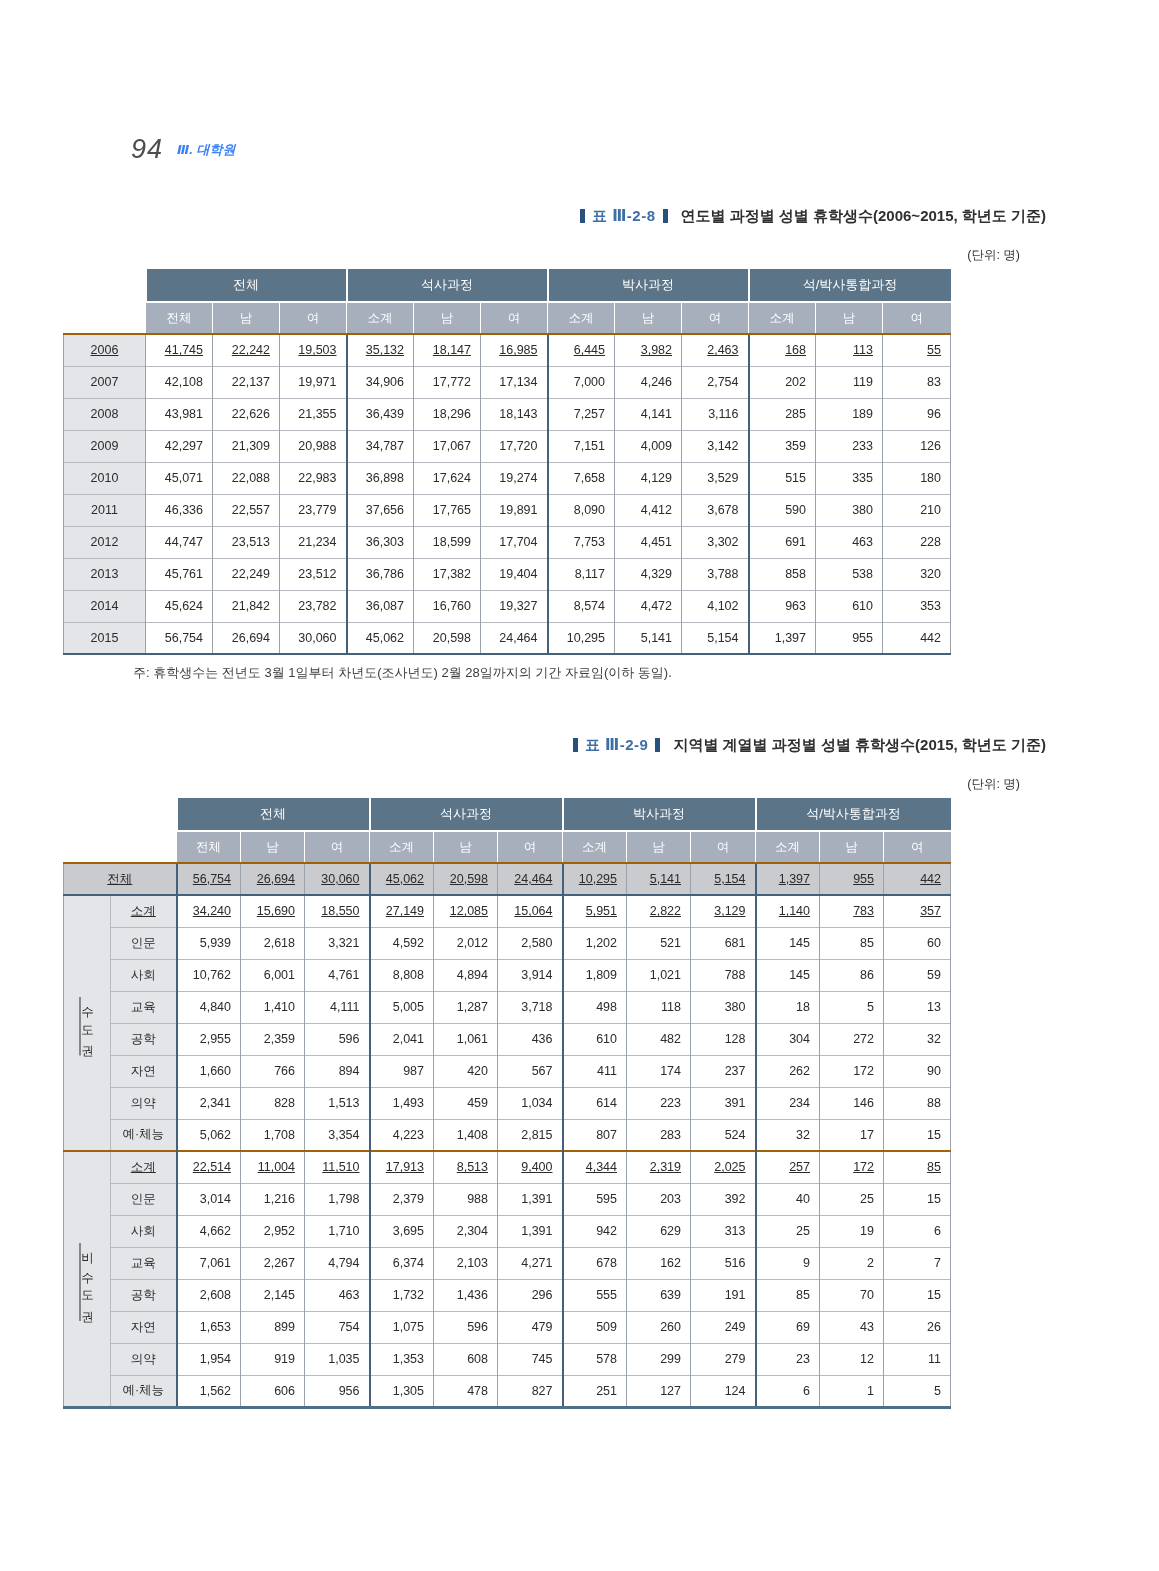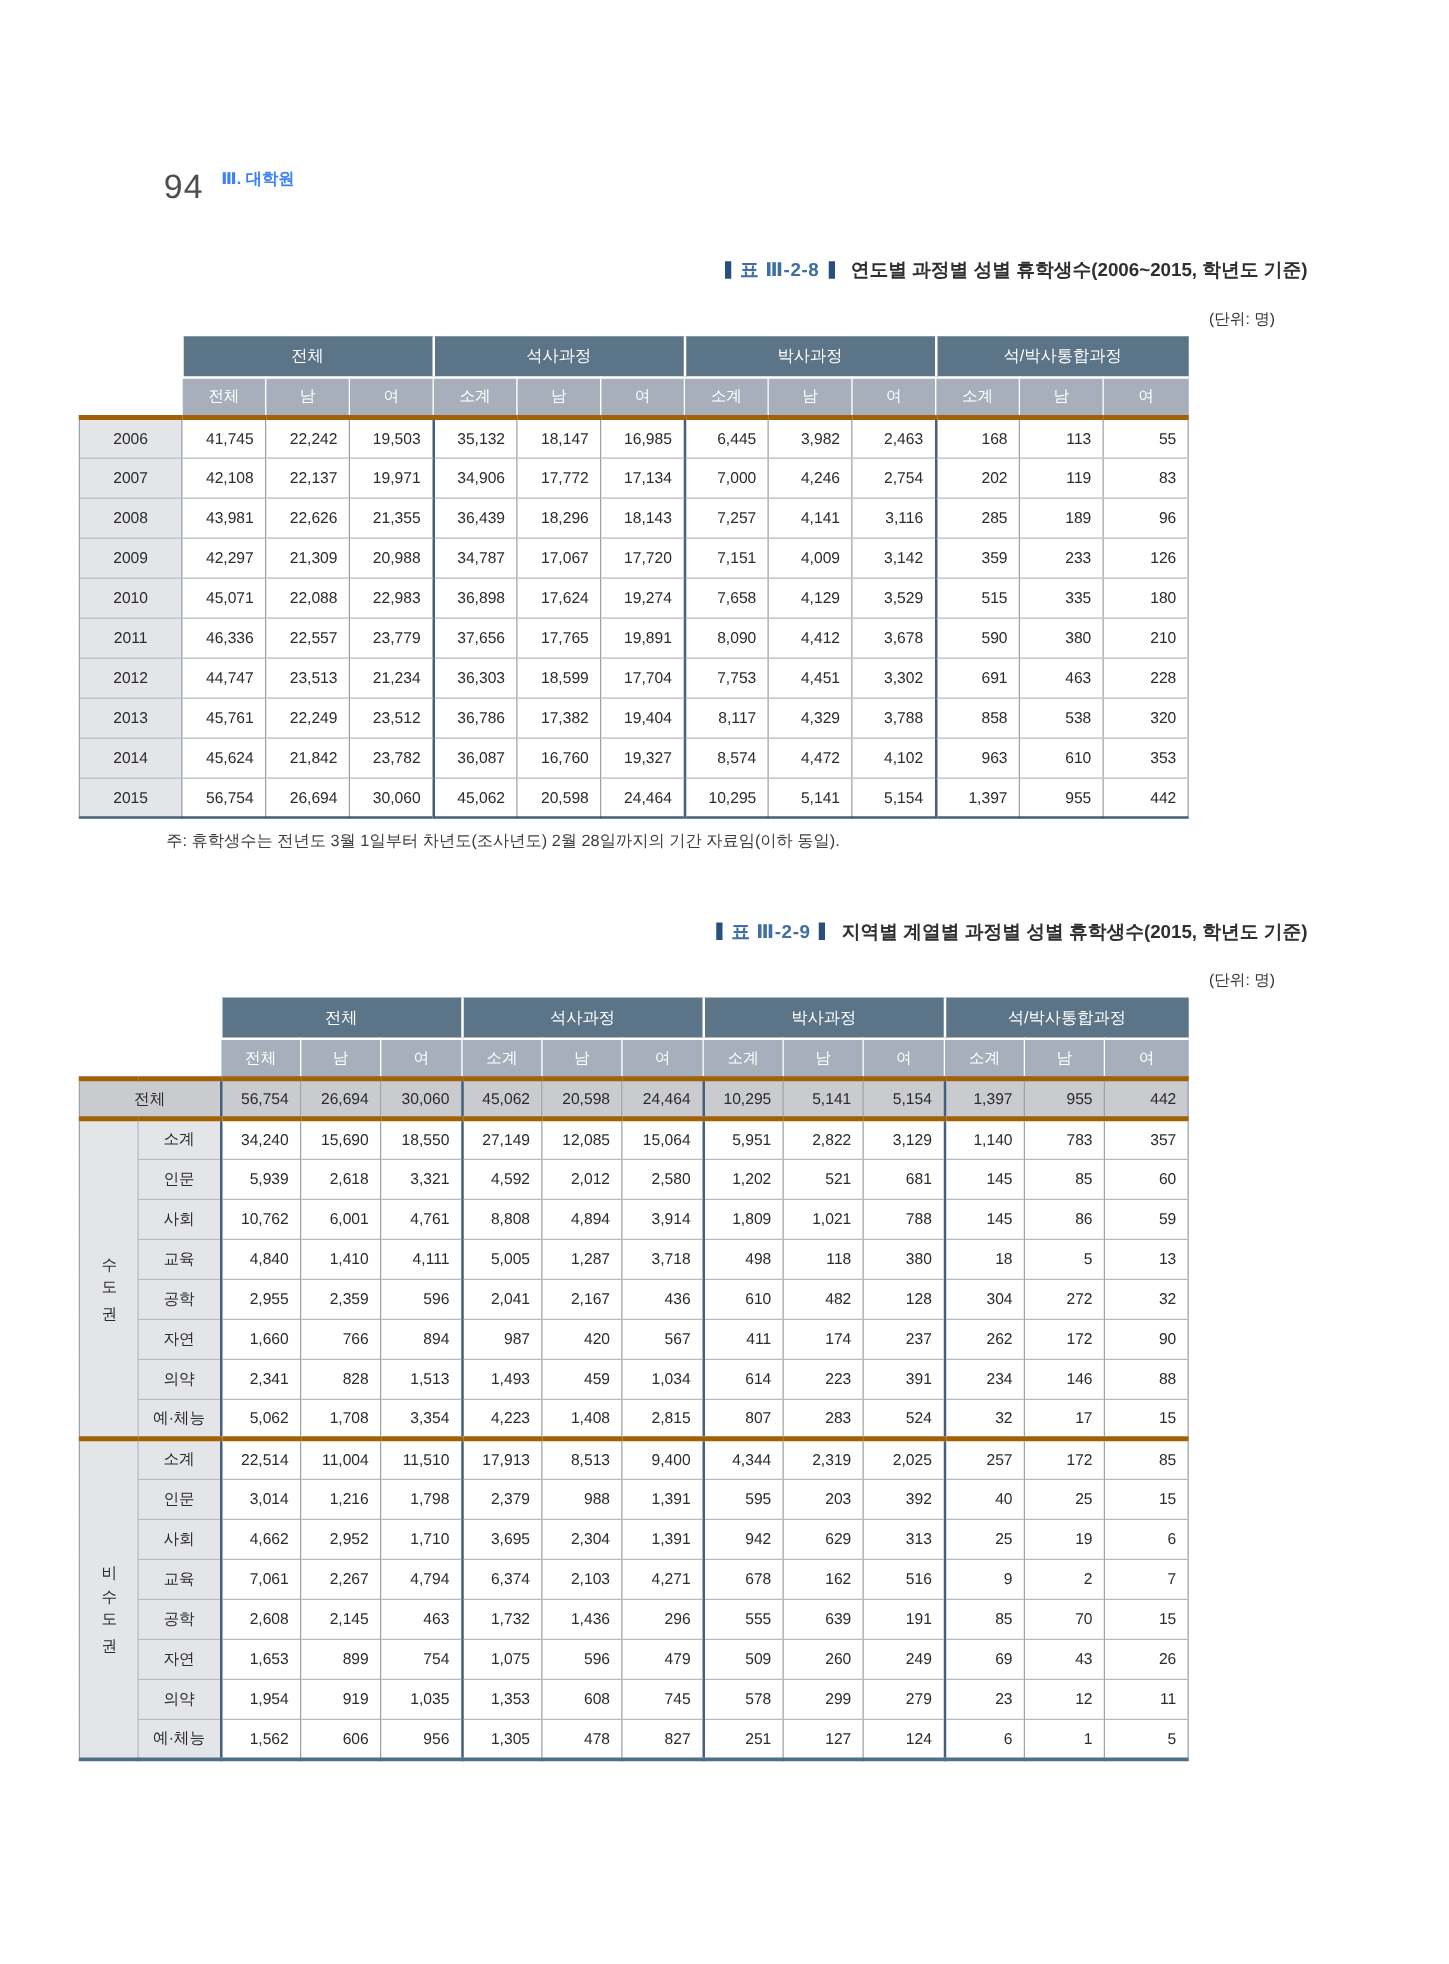--- a/index.html
+++ b/index.html
@@ -1,21 +1,21 @@
 <!DOCTYPE html>
 <html><head>
 <meta charset="utf-8">
 <style>
   html,body{margin:0;padding:0;}
   body{
     width:1159px;height:1571px;background:#ffffff;
     font-family:"Liberation Sans","DejaVu Sans",sans-serif;
     color:#2b2b2b;overflow:hidden;
   }
-  .page-header{margin:134px 0 0 131px;display:flex;align-items:flex-start;}
+  .page-header{margin:134px 0 0 131px;display:flex;align-items:center;font-style:italic;}
   .page-num{font-size:27px;font-weight:300;color:#4d4d4d;letter-spacing:1px;}
   .page-section{font-size:13px;color:#3b82f6;margin-left:14px;font-weight:600;}
 
   .tbl-title{width:1046px;text-align:right;font-size:15px;}
   .tbl-title .bar{display:inline-block;width:5px;height:14px;background:#27507e;
     vertical-align:-2px;margin:0 7px;}
   .tbl-title .code{color:#3d6ea5;font-weight:700;letter-spacing:0.5px;}
   .tbl-title .ttl{color:#2f2f2f;font-weight:600;margin-left:6px;}
   .t1-title{margin-top:42px;}
   .t2-title{margin-top:54px;}
@@ -34,21 +34,21 @@
     border-left:1px solid #ffffff;height:32px;}
 
   
   tbody th,tbody td{border-top:1px solid #b6bac0;}
   td.val{text-align:right;padding-right:9px;border-left:1px solid #9aa2ac;background:#ffffff;}
   td.val.gs{border-left:2px solid #44607a;}
   td.val.last{border-right:1px solid #9aa2ac;}
   th.rowlab{background:#e4e5e9;text-align:center;border-left:1px solid #9aa2ac;}
   th.region{background:#e4e5e9;border-left:1px solid #9aa2ac;border-right:1px solid #b6bac0;
     writing-mode:vertical-rl;text-orientation:upright;letter-spacing:7px;padding-top:6px;}
-  tr.darktop th,tr.darktop td{border-top:4px solid #a16207;}
+  tr.darktop th,tr.darktop td{border-top:2px solid #a16207;text-decoration:underline;}
   tr.total th,tr.total td{background:#cacbce;}
   tr.total td.val{background:#cacbce;}
   tr.totalline th,tr.totalline td{border-bottom:2px solid #44607a;}
   #table1{border-bottom:2px solid #44607a;}
   #table2{border-bottom:3px solid #4d7087;}
 
   .note{width:887px;margin:9px 0 16px 133px;font-size:13px;color:#3c3c3c;}
 </style>
 </head>
 <body>
@@ -381,21 +381,21 @@
           <td class="val gs">18</td>
           <td class="val">5</td>
           <td class="val last">13</td>
         </tr>
         <tr>
           <th class="rowlab">공학</th>
           <td class="val gs">2,955</td>
           <td class="val">2,359</td>
           <td class="val">596</td>
           <td class="val gs">2,041</td>
-          <td class="val">2,167</td>
+          <td class="val">1,061</td>
           <td class="val">436</td>
           <td class="val gs">610</td>
           <td class="val">482</td>
           <td class="val">128</td>
           <td class="val gs">304</td>
           <td class="val">272</td>
           <td class="val last">32</td>
         </tr>
         <tr>
           <th class="rowlab">자연</th>

